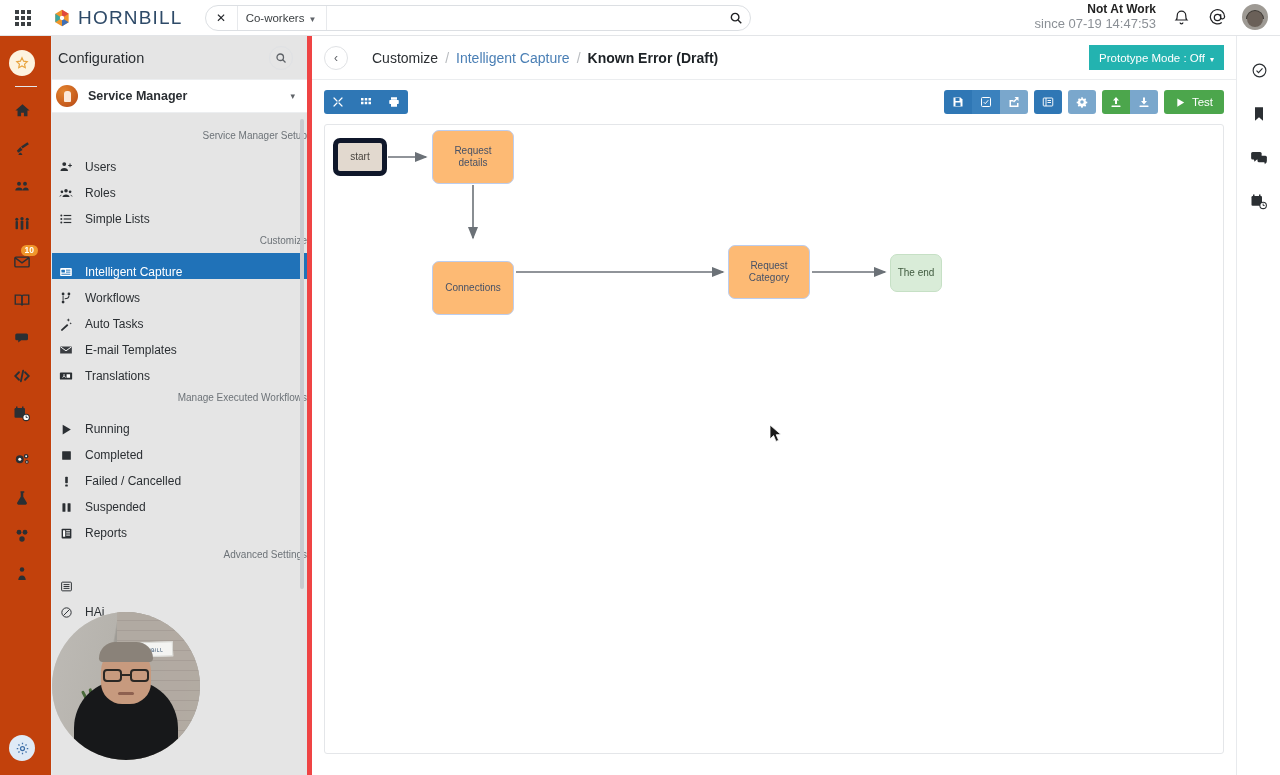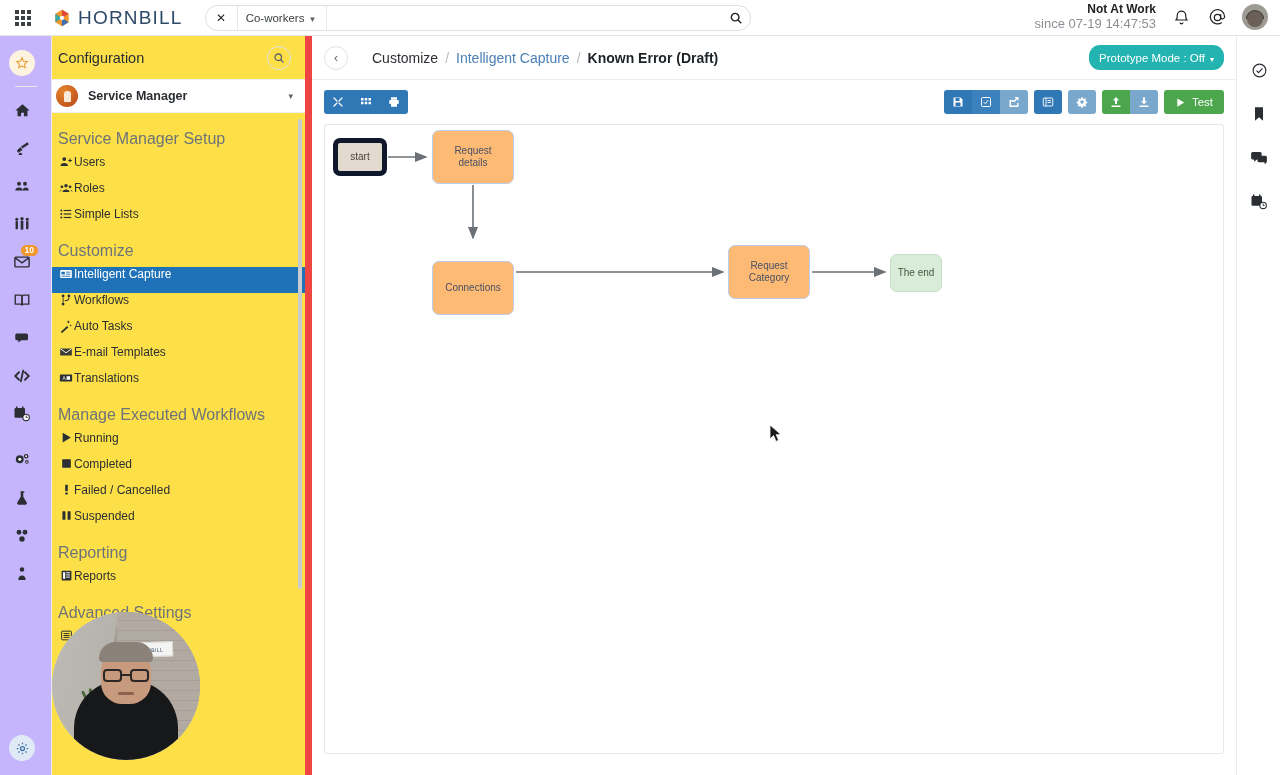--- a/index.html
+++ b/index.html
@@ -45,56 +45,56 @@
   .avatar-top { width: 26px; height: 26px; border-radius: 50%; overflow:hidden;
                 background: #9e9a94; position: relative; cursor:pointer; }
   .avatar-top .face { position:absolute; left:50%; top:54%; transform:translate(-50%,-50%);
                       width:16px;height:16px;border-radius:50%;background:#6a6058; }
   .avatar-top .hair { position:absolute; left:50%; top:22%; transform:translateX(-50%);
                       width:18px;height:9px;border-radius:9px 9px 0 0; background:#3b3733;}
 
   
   .rail-left {
     position:absolute; top:36px; left:0; width:52px; height:739px;
-    background:#c4b5fd; border-right:1px solid #e8eaed; z-index:30;
+    background:#c2410c; border-right:1px solid #e8eaed; z-index:30;
   }
   .rail-left .ri { width:44px; height:38px; display:flex;align-items:center;justify-content:center;
                    cursor:pointer; position:relative; color:#2b2f33; }
   .rail-star { margin-top:8px; }
   .rail-star .circ { width:26px;height:26px;border-radius:50%;background:#fdf3df;
                      display:flex;align-items:center;justify-content:center; }
   .rail-div { width:22px; height:1px; background:#e4e6e9; margin:4px auto 4px auto; }
   .badge { position:absolute; top:2px; right:6px; background:#f0962b; color:#fff;
            font-size:8.5px; font-weight:bold; border-radius:8px; padding:1px 4px; line-height:1.1; }
   .rail-gear-bottom { position:absolute; bottom:14px; left:0; width:44px; display:flex; justify-content:center; }
   .rail-gear-bottom .circ { width:26px;height:26px;border-radius:50%;background:#dfeaf6;
                      display:flex;align-items:center;justify-content:center; }
 
   
   .sidebar { position:absolute; top:36px; left:44px; width:268px; height:739px;
-             background:#fde047; border-right:7px solid #ef4444; overflow:hidden; z-index:20; }
+             background:#e5e5e5; border-right:5px solid #ef4444; overflow:hidden; z-index:20; }
   .sb-head { height:44px; display:flex; align-items:center; padding:0 14px;
              border-bottom:1px solid #eceef0; }
   .sb-title { font-size:14.5px; color:#2b2f33; }
   .sb-search { margin-left:auto; width:24px;height:24px;border-radius:50%;border:1px solid #dfe1e4;
                display:flex;align-items:center;justify-content:center;cursor:pointer;}
   .sb-app { height:33px; display:flex; align-items:center; padding:0 12px; gap:10px;
             border-bottom:1px solid #eceef0; cursor:pointer; background:#fff; }
   .sb-app-logo { width:22px;height:22px;border-radius:50%;
                  background: radial-gradient(circle at 35% 30%, #e4852f 0%, #c4591c 70%, #9d3f10 100%);
                  display:flex;align-items:center;justify-content:center; flex:0 0 auto;}
   .sb-app-logo .fig { width:7px;height:11px;background:#fbe9d9;border-radius:3px 3px 1px 1px; }
   .sb-app-name { font-size:12.5px; font-weight:bold; color:#2b2f33; }
   .sb-app-caret { margin-left:auto; font-size:9px; color:#5f6368; }
 
   .sb-scroll { position:relative; height:660px; overflow:hidden; padding-top:8px; }
   .sb-track { position:absolute; right:3px; top:6px; width:4px; height:470px;
               background:#c8cbcf; border-radius:2px; }
-  .sb-group { font-size:16px; color:#6d7378; padding:9px 0 7px 14px; }
-  .sb-item { height:26px; display:flex; align-items:flex-start; padding-left:14px;
+  .sb-group { font-size:10px; color:#6d7378; padding:9px 0 7px 14px;text-align:right; }
+  .sb-item { height:26px; display:flex; align-items:flex-end; gap:11px; padding-left:14px;
              font-size:12px; color:#2b2f33; cursor:pointer; }
   .sb-item .ico { width:16px; display:flex; align-items:center; justify-content:center; color:#2b2f33; }
   .sb-item.active { background:#2072b8; color:#fff; }
   .sb-item.active .ico { color:#fff; }
 
   
   .webcam { position:absolute; left:52px; top:612px; width:148px; height:148px;
             border-radius:50%; overflow:hidden; z-index:60; background:#cfcdc9; }
   .wc-wall { position:absolute; inset:0;
              background: linear-gradient(100deg,#bdbab5 0%,#b6b3ad 38%,#9f9c96 39%,#aaa7a1 100%); }
@@ -126,21 +126,21 @@
   .main { position:absolute; top:36px; left:312px; width:924px; height:739px; background:#fff; }
   .crumbbar { height:44px; display:flex; align-items:center; padding:0 12px;
               border-bottom:1px solid #ebedef; background:#fff; }
   .backbtn { width:24px;height:24px;border-radius:50%;border:1px solid #e0e2e5;
              display:flex;align-items:center;justify-content:center;cursor:pointer;color:#5f6368;font-size:12px;}
   .crumbs { margin-left:24px; display:flex; align-items:center; gap:7px; font-size:14px; }
   .crumbs .c-plain { color:#2b2f33; }
   .crumbs .c-link { color:#4a7fb5; cursor:pointer; }
   .crumbs .c-sep { color:#b9bcc0; }
   .crumbs .c-cur { color:#1d2226; font-weight:bold; }
-  .protobtn { margin-left:auto; height:25px; background:#23b3b0; color:#fff; border:none; border-radius:11px;
+  .protobtn { margin-left:auto; height:25px; background:#23b3b0; color:#fff; border:none; border-radius:0;
               font-size:11.5px; padding:0 10px; cursor:pointer; font-family:inherit; }
   .protobtn .caret { margin-left:5px; font-size:8px; }
 
   
   .toolrow { height:44px; display:flex; align-items:center; padding:0 12px;justify-content:flex-end; }
   .btngrp { display:flex; border-radius:3px; overflow:hidden; }
   .tbtn { height:24px; min-width:28px; border:none; display:flex; align-items:center; justify-content:center;
           cursor:pointer; color:#fff; font-size:11px; padding:0 7px; font-family:inherit; }
   .b-blue { background:#2f77b5; } .b-blue2 { background:#3a81bd; }
   .b-lblue { background:#7aa7cc; } .b-green { background:#4ca64c; }
@@ -491,21 +491,20 @@
       <div class="sb-item">
         <span class="ico">
           <svg width="13" height="13" viewBox="0 0 24 24" fill="currentColor">
               <rect x="4.5" y="4" width="5.5" height="16" rx="1"></rect>
               <rect x="14" y="4" width="5.5" height="16" rx="1"></rect>
             </svg>
         </span>
         <span>Suspended</span>
       </div>
 
-      <div class="sb-group">Reporting</div>
       <div class="sb-item">
         <span class="ico">
           <svg width="13" height="13" viewBox="0 0 24 24" fill="currentColor">
               <rect x="3" y="3" width="18" height="18" rx="1.6"></rect>
               <rect x="5.6" y="6" width="4" height="12" fill="#fff"></rect>
               <rect x="11.4" y="6" width="7" height="1.8" fill="#fff"></rect>
               <rect x="11.4" y="10" width="7" height="1.8" fill="#fff"></rect>
               <rect x="11.4" y="14" width="7" height="1.8" fill="#fff"></rect>
             </svg>
         </span>

